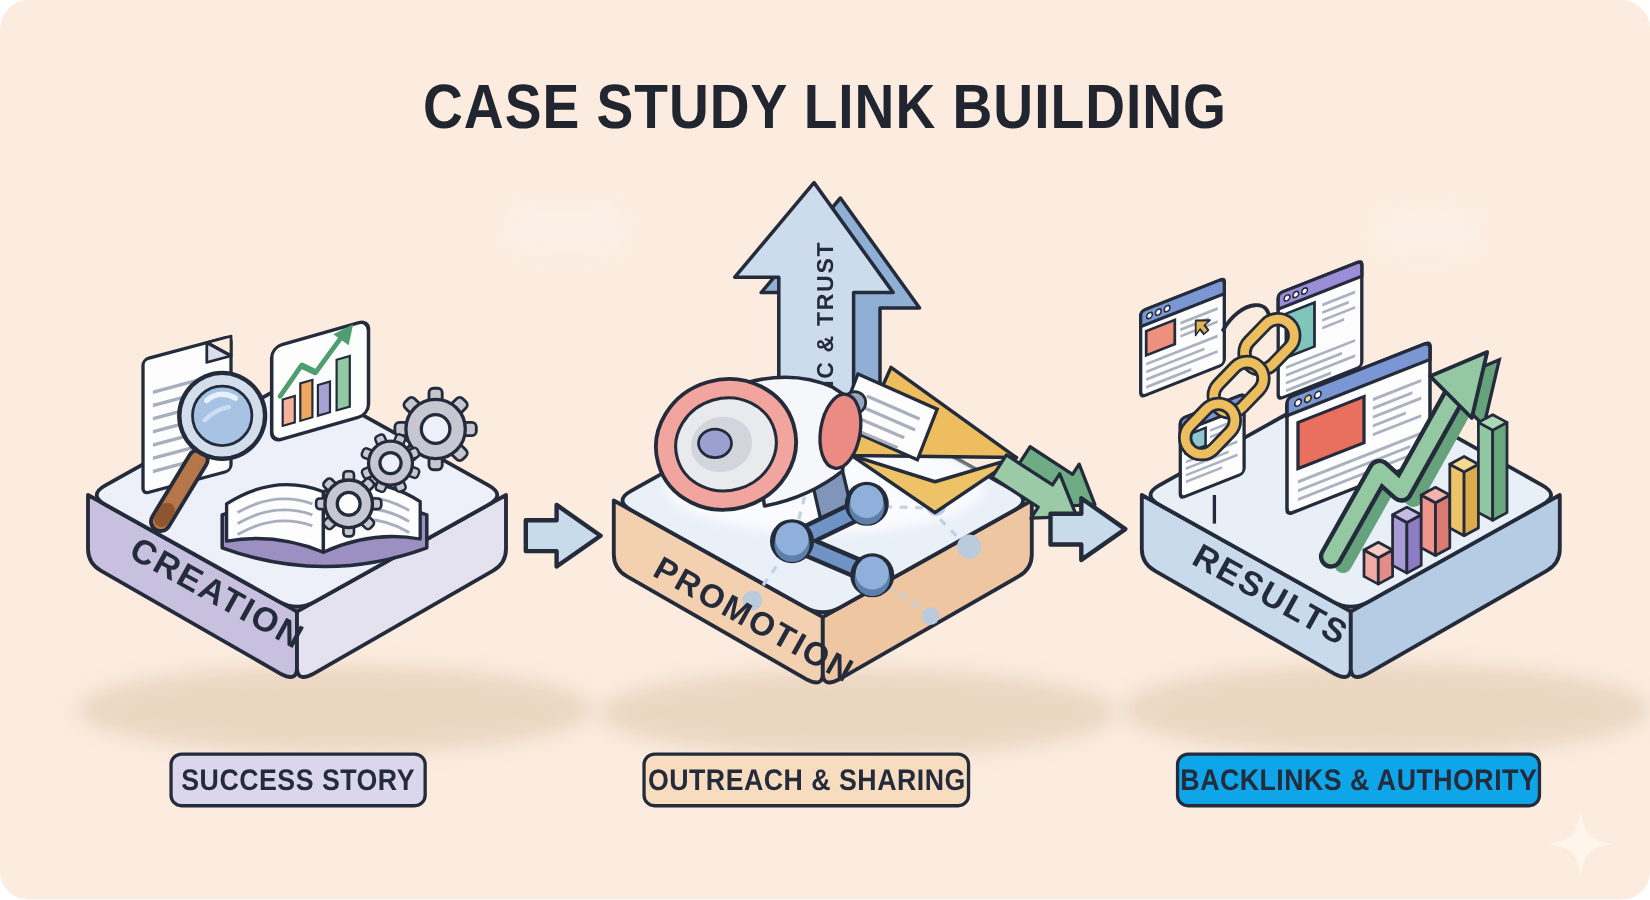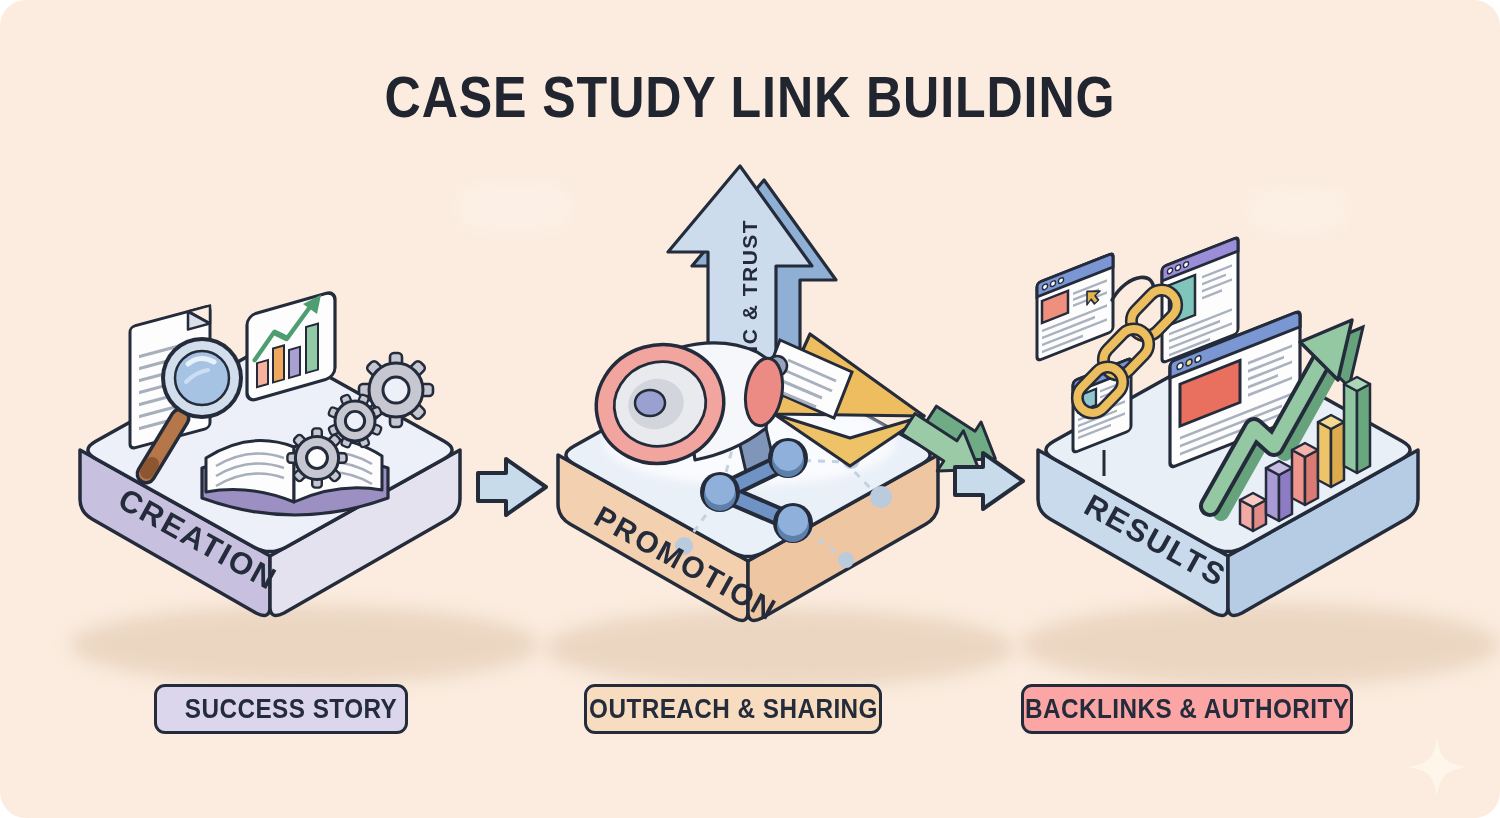--- a/index.html
+++ b/index.html
@@ -7,23 +7,23 @@
         font-family:"Liberation Sans",sans-serif;}
   .card{position:absolute;inset:0;background:#fbecdf;border-radius:26px;}
   .title{position:absolute;top:64px;left:0;width:100%;text-align:center;
          font-size:57px;font-weight:bold;color:#20252f;letter-spacing:1px;
          transform:scaleX(.88);margin:0;}
   .illus{position:absolute;inset:0;}
   .badge{position:absolute;height:44px;border:3px solid #242b3b;border-radius:11px;
          display:flex;align-items:center;justify-content:center;
          font-size:27px;font-weight:bold;color:#242b3b;letter-spacing:.5px;}
   .badge span{display:inline-block;transform:scaleX(.9);white-space:nowrap;}
-  .b1{left:154px;top:684px;width:228px;background:#dcd6ec;padding-left:20px;}
+  .b1{left:154px;top:684px;width:228px;background:#dcd6ec;}
   .b2{left:584px;top:684px;width:292px;background:#f7dcc0;}
-  .b3{left:1021px;top:684px;width:326px;background:#fca5a5;}
+  .b3{left:1069px;top:684px;width:326px;background:#0ea5e9;}
   text{font-family:"Liberation Sans",sans-serif;font-weight:bold;fill:#242b3b;}
 </style>
 </head>
 <body>
 
 <div class="page">
  <div class="card"></div>
  <h1 class="title">CASE STUDY LINK BUILDING</h1>
 
  <svg class="illus" viewBox="0 0 1500 818">

